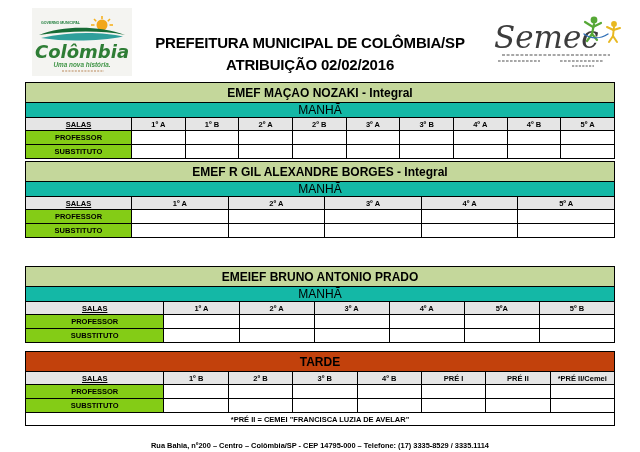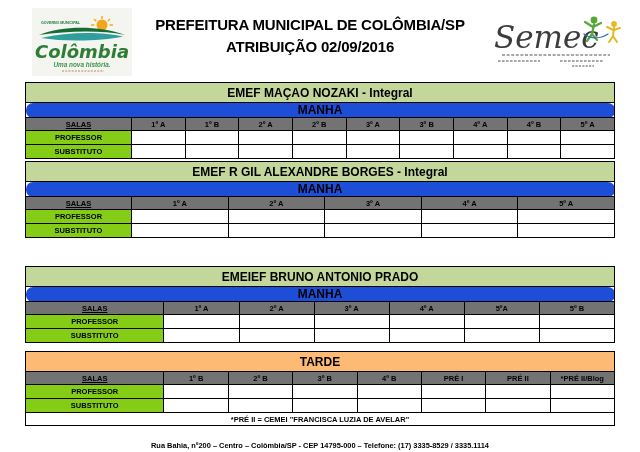--- a/index.html
+++ b/index.html
@@ -8,41 +8,41 @@
     font-family:"Liberation Sans",sans-serif;color:#000;
     -webkit-font-smoothing:antialiased;
   }
   
   .header{
     display:flex;align-items:flex-start;justify-content:space-between;
     padding:8px 12px 0 32px;height:80px;box-sizing:border-box;
   }
   .title-block{
     flex:1;text-align:center;font-weight:bold;font-size:15px;line-height:22px;
-    margin-top:6px;letter-spacing:-0.2px;
+    margin-top:24px;letter-spacing:-0.2px;
   }
   .logo-colombia{width:100px;height:68px;flex:0 0 auto;}
   .logo-semec{width:140px;height:62px;flex:0 0 auto;margin-top:2px;}
   
   .sheet{width:590px;margin-left:25px;}
   table.sched{
     border-collapse:collapse;width:100%;table-layout:fixed;
     border:1.5px solid #000;
   }
   table.sched td{
     border:1px solid #000;text-align:center;vertical-align:middle;
     overflow:hidden;white-space:nowrap;padding:0;
   }
   .t1{margin-top:2px;}
   .t2{margin-top:2px;}
   .t3{margin-top:28px;}
   .t4{margin-top:8px;}
   .row-school td{background:#c4d79b;font-size:12px;font-weight:bold;height:19px;}
-  .row-period td{background:#1d4ed8;font-size:12px;font-weight:bold;height:14px;border-radius:7px;}
-  .row-salas td{background:#737373;font-size:7.5px;font-weight:bold;height:12px;}
+  .row-period td{background:#14b8a6;font-size:12px;font-weight:normal;height:14px;}
+  .row-salas td{background:#e5e5e5;font-size:7.5px;font-weight:bold;height:12px;}
   .row-salas td.lab span{text-decoration:underline;}
   .row-grid td{background:#ffffff;font-size:7.5px;font-weight:bold;height:13px;}
   .row-grid td.lab{background:#84cc16;}
   .row-note td{background:#ffffff;font-size:7.5px;font-weight:bold;height:12px;}
   
   .footer{text-align:center;font-weight:bold;font-size:7.4px;line-height:12px;margin-top:14px;}
   .footer .link{color:#5f92c9;}
 </style>
 </head>
 <body>
@@ -66,21 +66,21 @@
       <path d="M7 27 C32 17 68 18 93 27 C68 22 36 23 7 27 Z" fill="#176b35"></path>
       <path d="M9 30 C38 23 72 24 91 28.5 C70 33 34 34 9 30 Z" fill="#2f9f9b"></path>
     </g>
     <text x="50" y="50" text-anchor="middle" font-size="18" font-style="italic" font-weight="bold" fill="#2e7d35" font-family="'DejaVu Sans',sans-serif">Colômbia</text>
     <text x="50" y="59" text-anchor="middle" font-size="6.4" font-style="italic" font-weight="bold" fill="#3f9446">Uma nova história.</text>
     <line x1="30" y1="63" x2="72" y2="63" stroke="#b9885a" stroke-width="1.2" stroke-dasharray="2 1.2"></line>
   </svg>
 
   <div class="title-block">
     <div>PREFEITURA MUNICIPAL DE COLÔMBIA/SP</div>
-    <div>ATRIBUIÇÃO 02/09/2016</div>
+    <div>ATRIBUIÇÃO 02/02/2016</div>
   </div>
 
   <svg class="logo-semec" viewBox="0 0 140 62">
     <text x="6" y="38" font-family="'DejaVu Serif',serif" font-style="italic" font-size="31" fill="#3c3c3c">Semec</text>
     <g fill="none" stroke-linecap="round">
       <g stroke="#56a836" stroke-width="2.2">
         <circle cx="106" cy="10" r="3.4" fill="#56a836" stroke="none"></circle>
         <path d="M106 14 L104 24"></path>
         <path d="M105 17 L97 12"></path>
         <path d="M105 17 L113 13"></path>
@@ -240,31 +240,31 @@
   </tbody>
     </table>
 
   <table class="sched t4">
     <colgroup>
       <col style="width:23.5%">
       <col span="7" style="width:10.928%">
     </colgroup>
     <tbody>
         <tr class="row-school">
-      <td colspan="8" style="background:#fdba74;">TARDE</td>
+      <td colspan="8" style="background:#c2410c;">TARDE</td>
     </tr>
     <tr class="row-salas">
       <td class="lab"><span>SALAS</span></td>
       <td>1º B</td>
       <td>2º B</td>
       <td>3º B</td>
       <td>4º B</td>
       <td>PRÉ I</td>
       <td>PRÉ II</td>
-      <td>*PRÉ II/Blog</td>
+      <td>*PRÉ II/Cemei</td>
     </tr>
     <tr class="row-grid">
       <td class="lab">PROFESSOR</td>
       <td></td>
           <td></td>
       <td></td>
           <td></td>
       <td></td>
           <td></td>
       <td></td>

